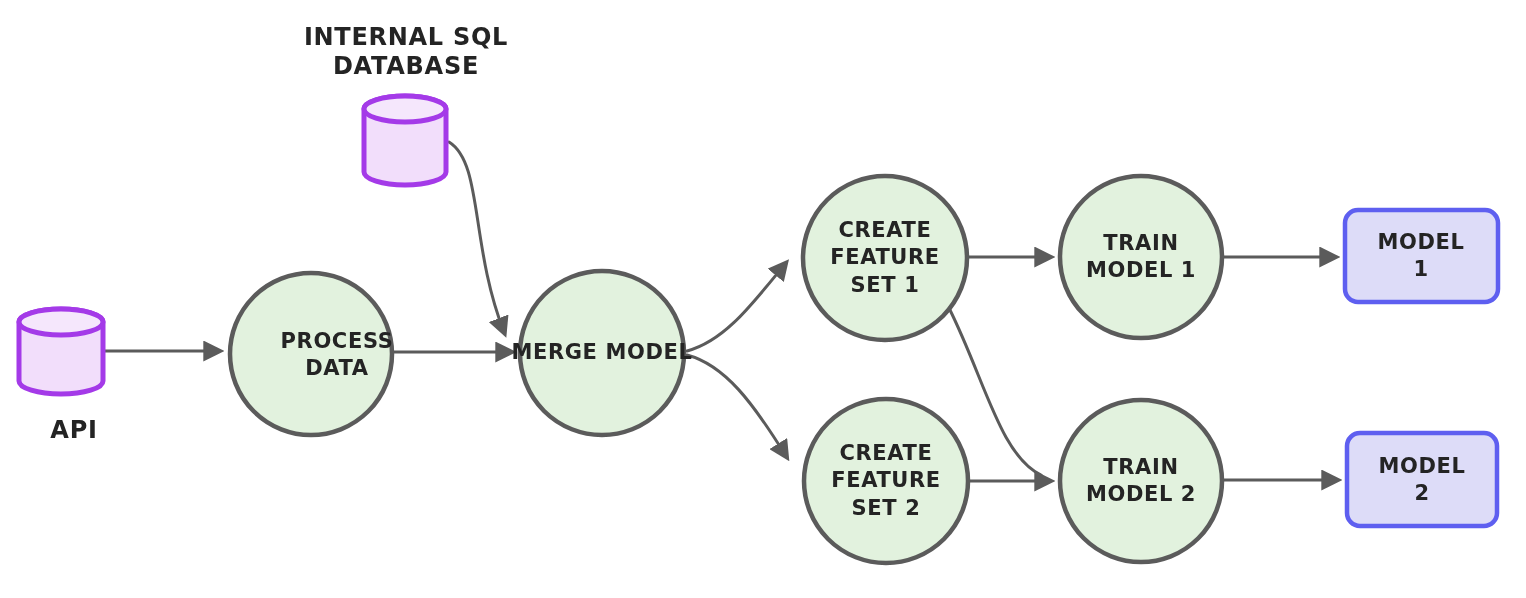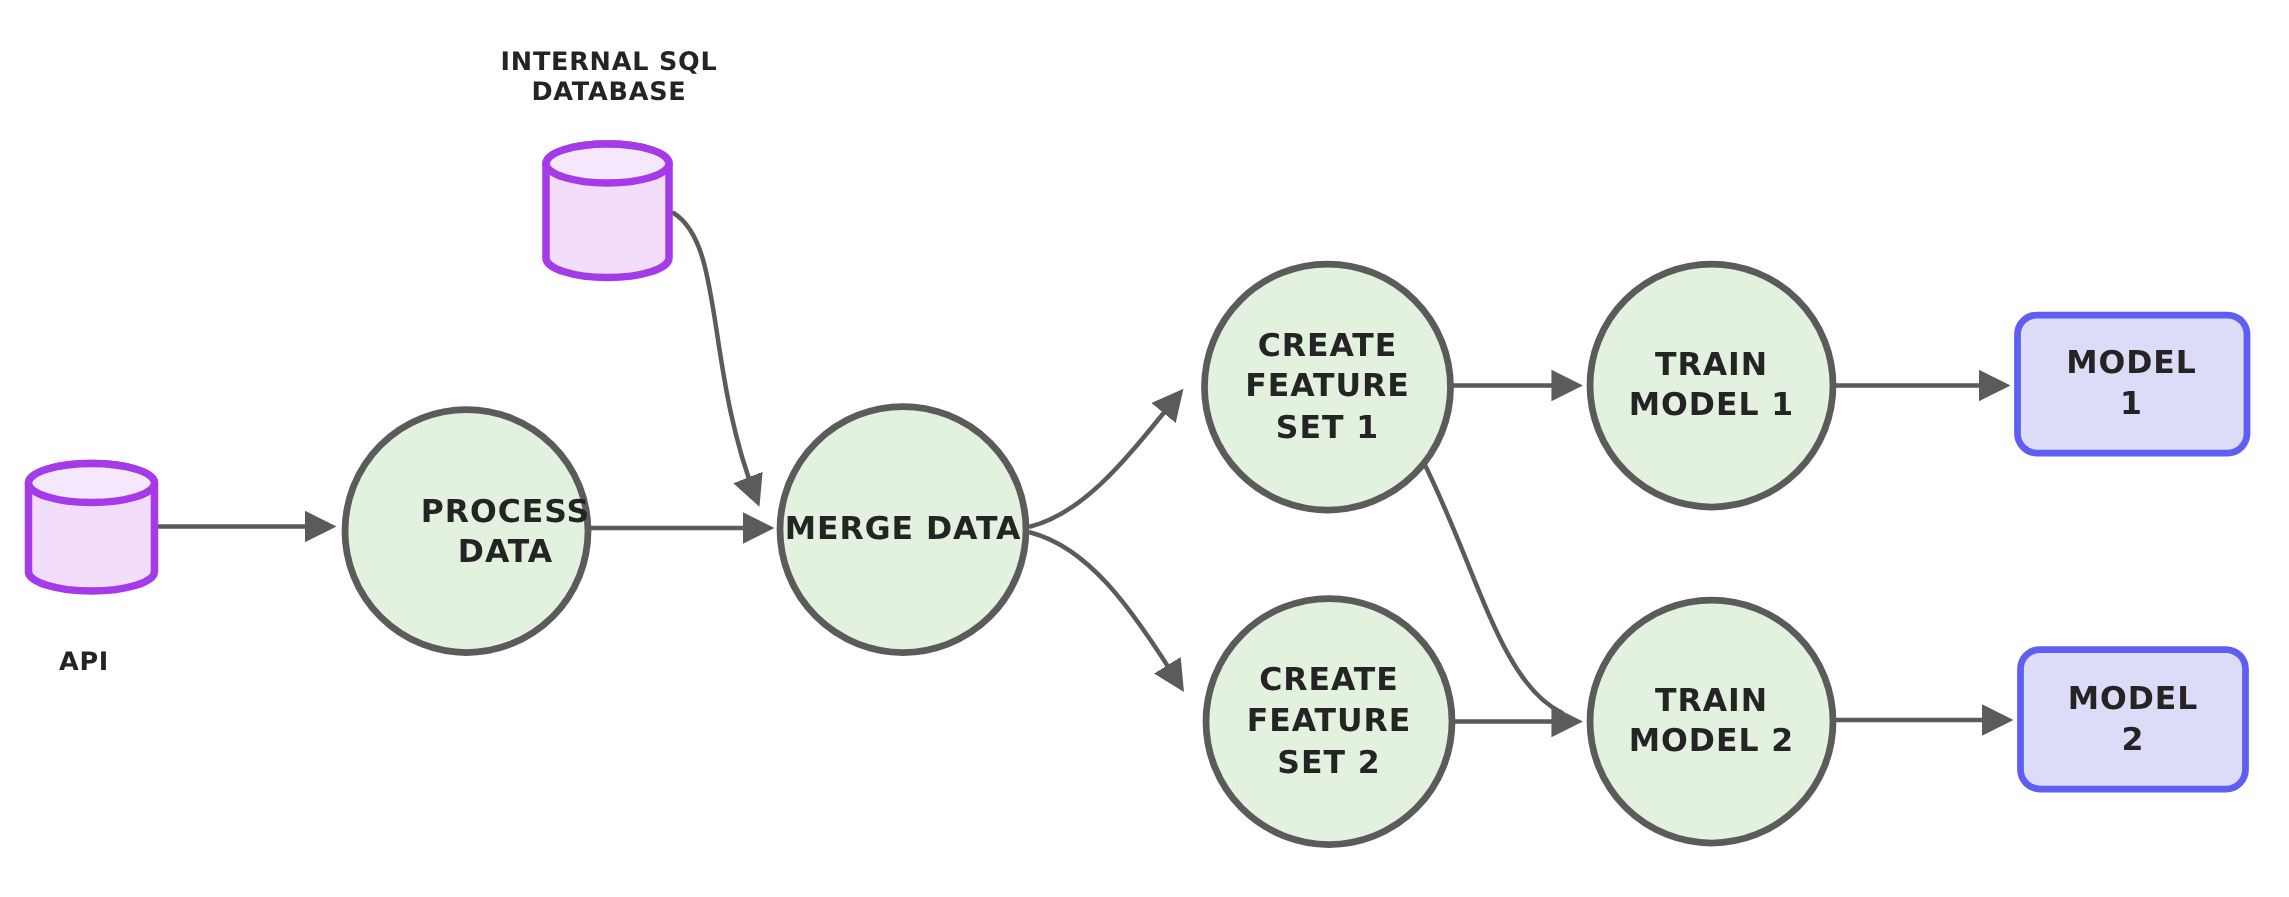--- a/index.html
+++ b/index.html
@@ -34,23 +34,23 @@
     transform:translate(-50%,-50%);
     text-align:center;
     white-space:pre-line;
     color:var(--text);
     font-weight:700;
     font-size:21px;
     line-height:1.3;
     letter-spacing:0.03em;
     user-select:none;
   }
-  .label.external{font-size:17px;line-height:1.2;}
+  .label.external{font-size:24px;line-height:1.2;}
   
-  .pos-api{left:56px;top:430px;margin-top:12px;}
+  .pos-api{left:74px;top:430px;}
   .pos-sql{left:406px;top:52px;}
   .pos-process{left:311px;top:355px;margin-left:26px;}
   .pos-merge{left:602px;top:353px;}
   .pos-cfs1{left:885px;top:258px;}
   .pos-cfs2{left:886px;top:481px;}
   .pos-tm1{left:1141px;top:257px;}
   .pos-tm2{left:1141px;top:481px;}
   .pos-model1{left:1421px;top:256px;}
   .pos-model2{left:1422px;top:480px;}
 </style>
@@ -97,21 +97,21 @@
 
     <rect class="output-rect" x="1345" y="210" width="153" height="92" rx="13"></rect>
     <rect class="output-rect" x="1347" y="433" width="150" height="93" rx="13"></rect>
   </svg>
 
   <div class="label external pos-api">API</div>
   <div class="label external pos-sql">INTERNAL SQL
 DATABASE</div>
   <div class="label pos-process">PROCESS
 DATA</div>
-  <div class="label pos-merge">MERGE DATA</div>
+  <div class="label pos-merge">MERGE MODEL</div>
   <div class="label pos-cfs1">CREATE
 FEATURE
 SET 1</div>
   <div class="label pos-cfs2">CREATE
 FEATURE
 SET 2</div>
   <div class="label pos-tm1">TRAIN
 MODEL 1</div>
   <div class="label pos-tm2">TRAIN
 MODEL 2</div>

